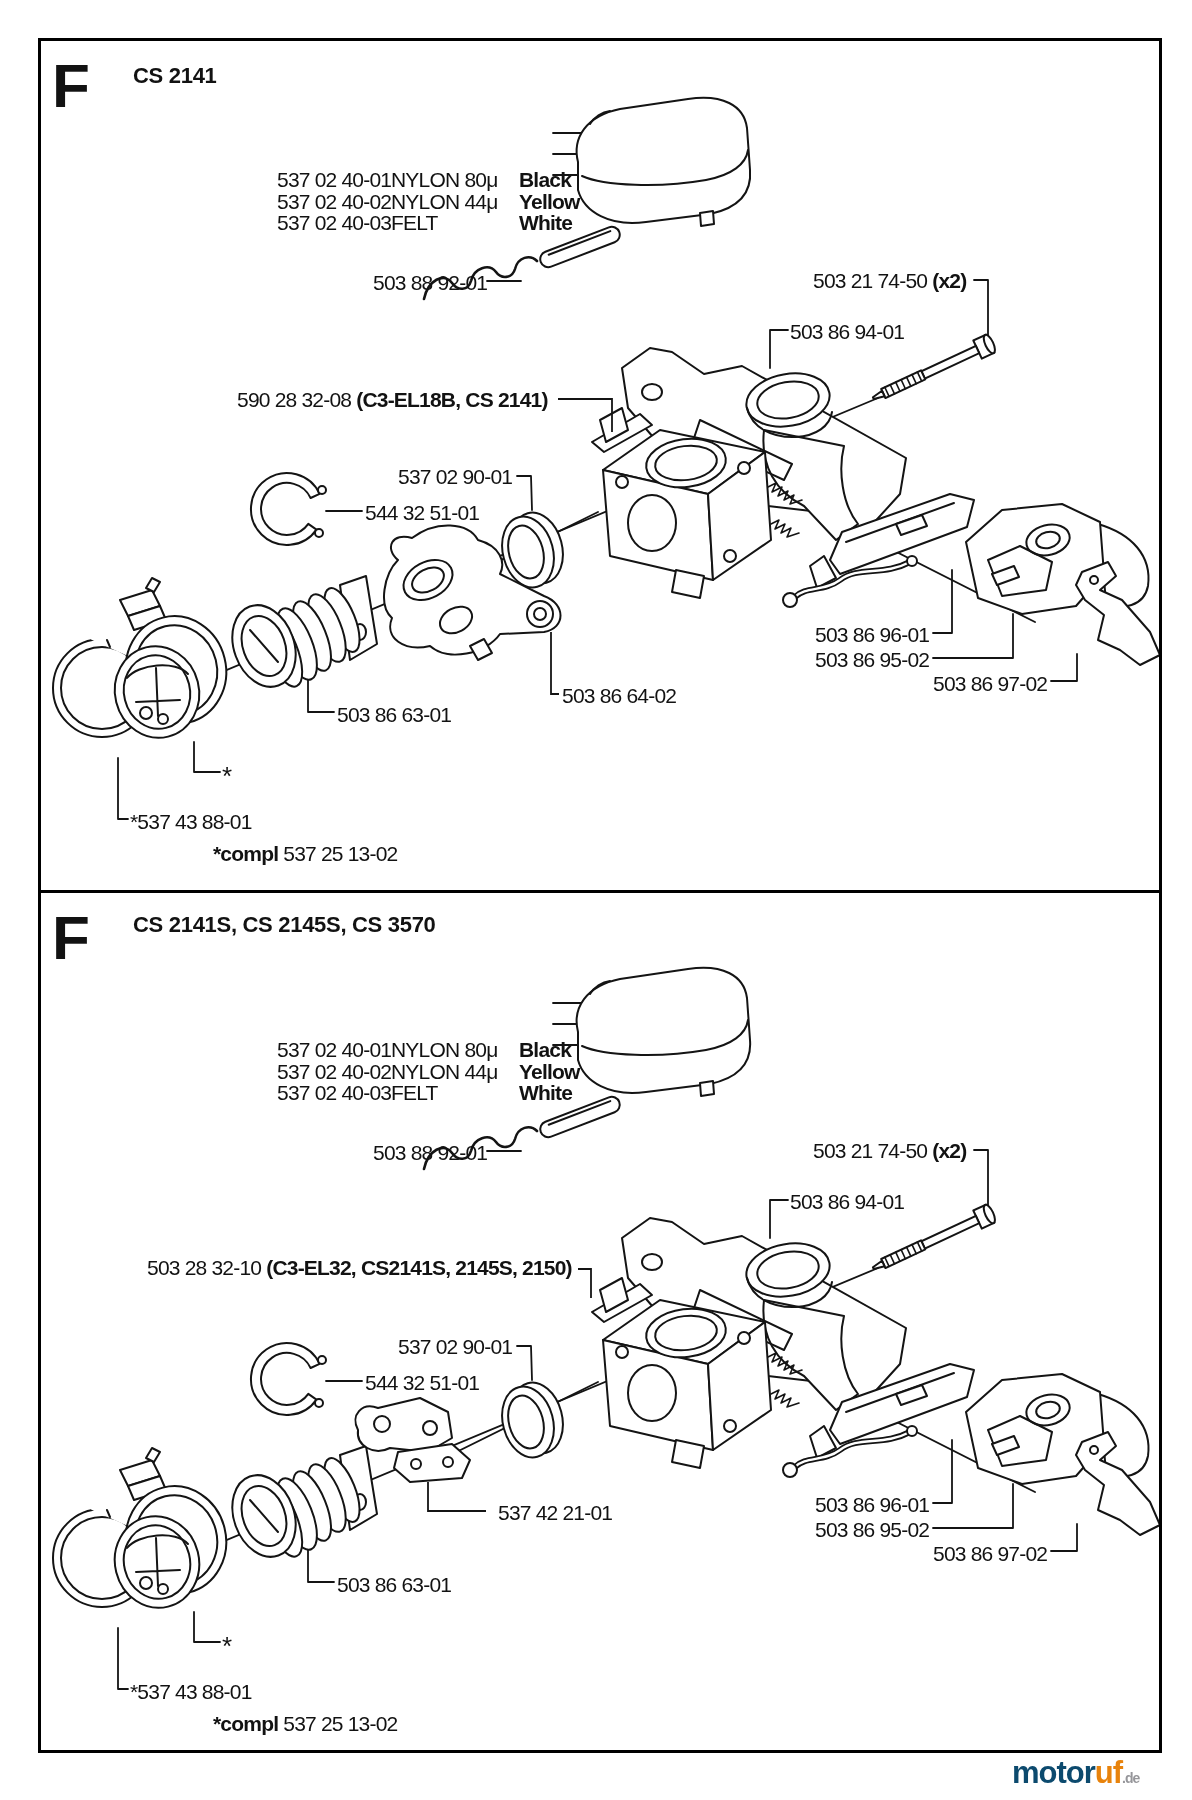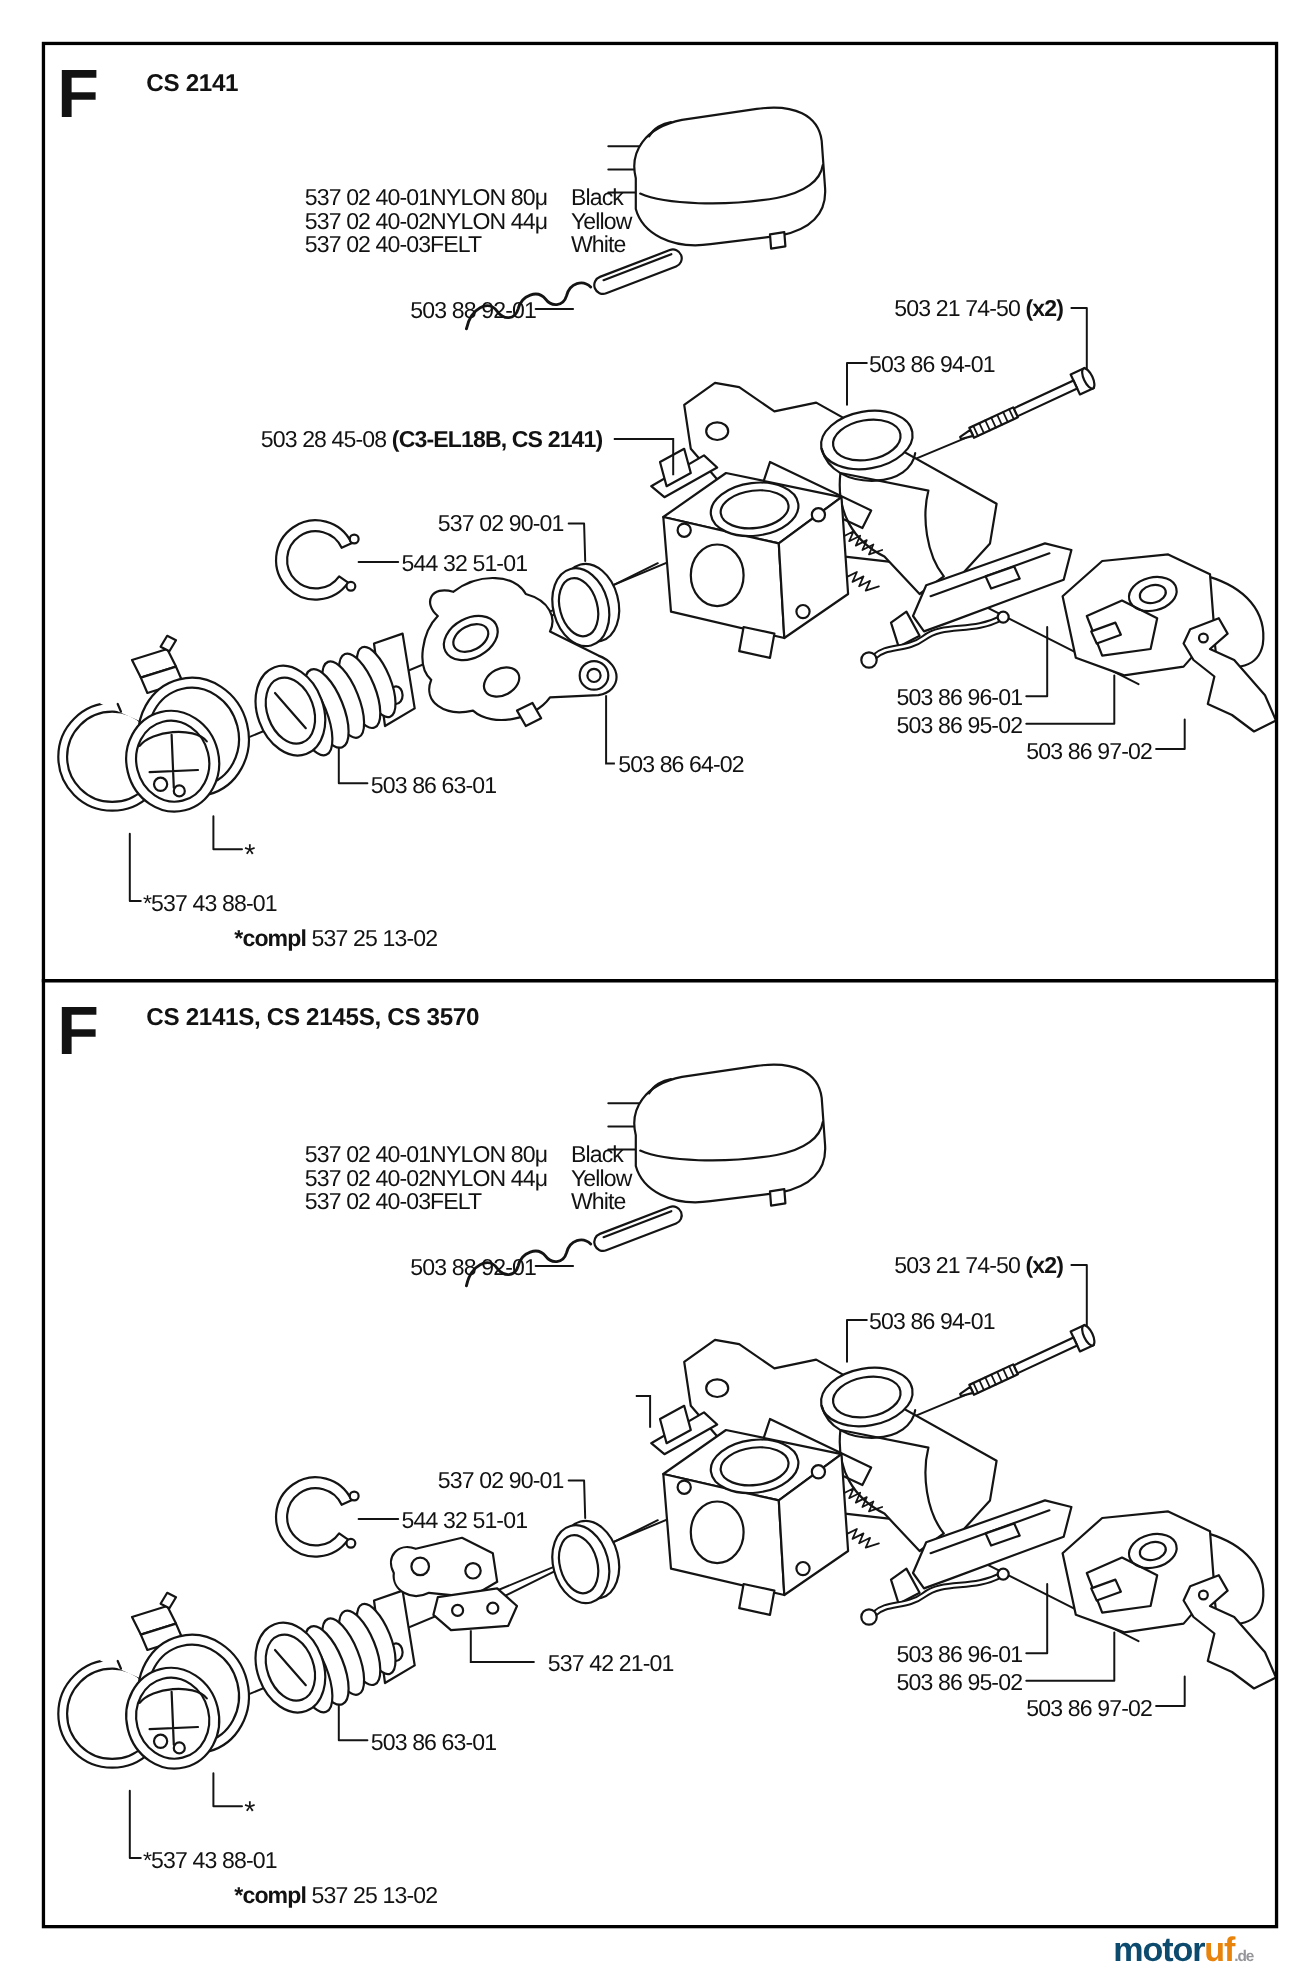--- a/index.html
+++ b/index.html
@@ -13,21 +13,21 @@
   #pb2{left:38px;top:890px;width:1124px;height:863px;}
   .section-letter{position:absolute;font-size:62px;font-weight:bold;line-height:62px;letter-spacing:-1px;}
   .panel-title{position:absolute;font-size:22px;font-weight:bold;letter-spacing:-0.3px;line-height:24px;white-space:nowrap;}
   .lbl{position:absolute;font-size:21px;letter-spacing:-0.8px;line-height:24px;white-space:nowrap;}
   .b{font-weight:bold;}
   .star{font-size:26px;line-height:20px;}
   .filter-block{position:absolute;font-size:21px;letter-spacing:-0.8px;line-height:21.5px;margin-top:48px;}
   .frow{display:flex;white-space:nowrap;}
   .fpart{width:114px;}
   .fmat{width:108px;font-weight:normal;}
-  .fcol{font-weight:normal;padding-left:20px;}
+  .fcol{font-weight:bold;padding-left:20px;}
   .logo{position:absolute;left:1012px;top:1756px;font-size:31px;font-weight:bold;letter-spacing:-1px;line-height:34px;white-space:nowrap;}
   .logo .motor{color:#0c4a6e;}
   .logo .uf{color:#e8830c;}
   .logo .de{font-size:14px;color:#96969a;vertical-align:baseline;}
 </style>
 </head>
 <body>
 
 <div class="page">
 
@@ -249,21 +249,21 @@
     </div>
   </div>
 
   <div class="lbl" style="left:373px;top:271px">503 88 92-01</div>
   <div class="lbl" style="left:813px;top:269px">
     <span>503 21 74-50</span>
     <span class="b">(x2)</span>
   </div>
   <div class="lbl" style="left:790px;top:320px">503 86 94-01</div>
   <div class="lbl" style="left:237px;top:388px">
-    <span>503 28 45-08</span>
+    <span>590 28 32-08</span>
     <span class="b">(C3-EL18B, CS 2141)</span>
   </div>
   <div class="lbl" style="left:398px;top:465px">537 02 90-01</div>
   <div class="lbl" style="left:365px;top:501px">544 32 51-01</div>
   <div class="lbl" style="left:815px;top:623px">503 86 96-01</div>
   <div class="lbl" style="left:815px;top:648px">503 86 95-02</div>
   <div class="lbl" style="left:933px;top:672px">503 86 97-02</div>
   <div class="lbl" style="left:562px;top:684px">503 86 64-02</div>
   <div class="lbl" style="left:337px;top:703px">503 86 63-01</div>
   <div class="lbl star" style="left:222px;top:766px">*</div>
@@ -293,20 +293,24 @@
       <span class="fcol">White</span>
     </div>
   </div>
 
   <div class="lbl" style="left:373px;top:1141px">503 88 92-01</div>
   <div class="lbl" style="left:813px;top:1139px">
     <span>503 21 74-50</span>
     <span class="b">(x2)</span>
   </div>
   <div class="lbl" style="left:790px;top:1190px">503 86 94-01</div>
+  <div class="lbl" style="left:147px;top:1256px">
+    <span>503 28 32-10</span>
+    <span class="b">(C3-EL32, CS2141S, 2145S, 2150)</span>
+  </div>
   <div class="lbl" style="left:398px;top:1335px">537 02 90-01</div>
   <div class="lbl" style="left:365px;top:1371px">544 32 51-01</div>
   <div class="lbl" style="left:815px;top:1493px">503 86 96-01</div>
   <div class="lbl" style="left:815px;top:1518px">503 86 95-02</div>
   <div class="lbl" style="left:933px;top:1542px">503 86 97-02</div>
   <div class="lbl" style="left:498px;top:1501px">537 42 21-01</div>
   <div class="lbl" style="left:337px;top:1573px">503 86 63-01</div>
   <div class="lbl star" style="left:222px;top:1636px">*</div>
   <div class="lbl" style="left:130px;top:1680px">*537 43 88-01</div>
   <div class="lbl" style="left:213px;top:1712px">

